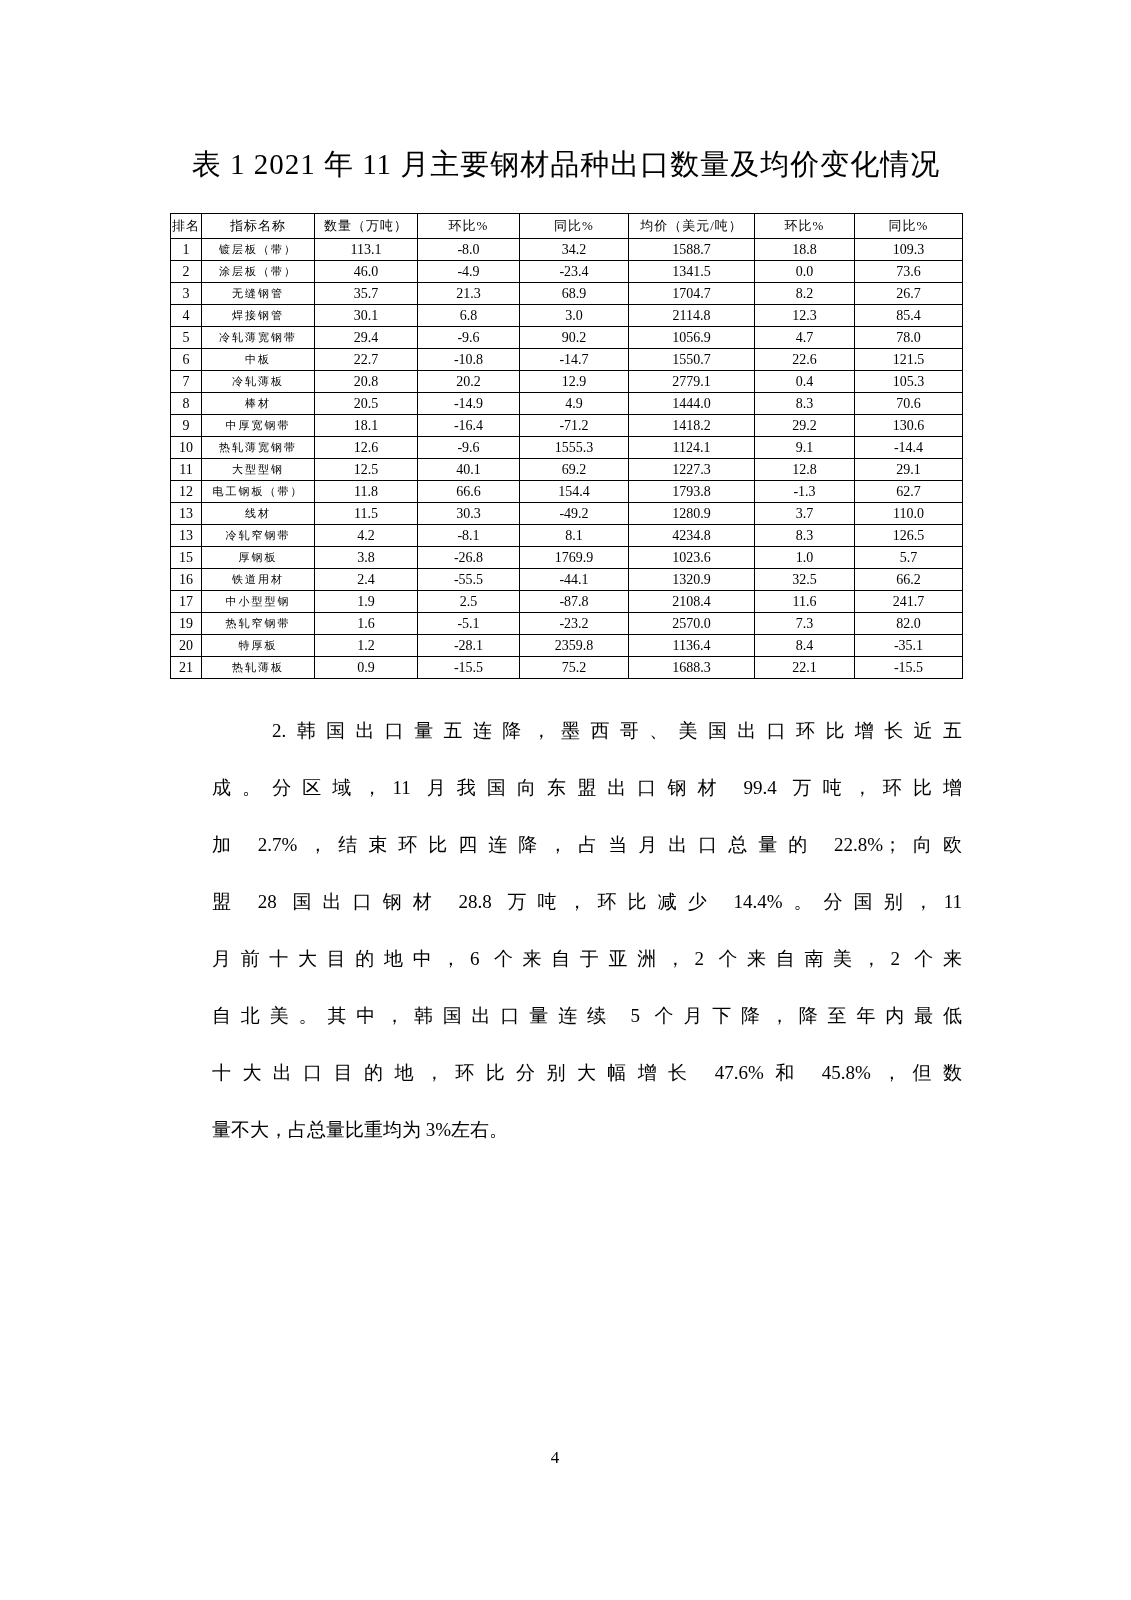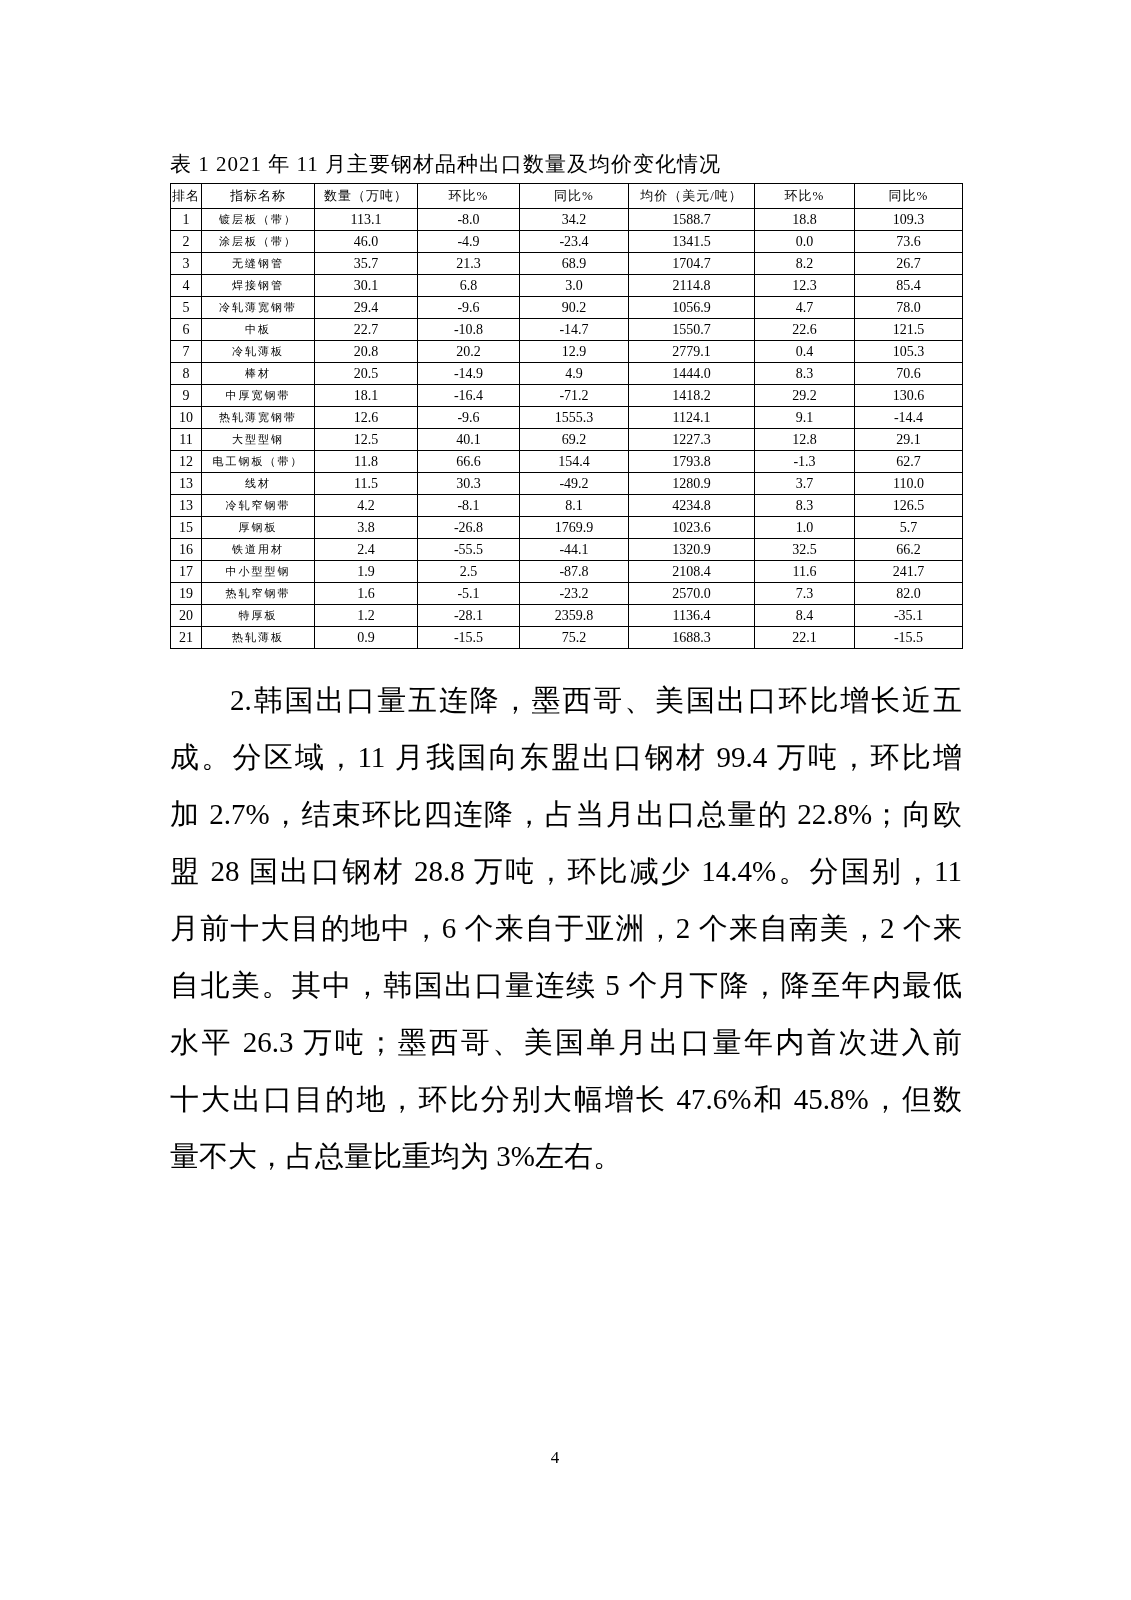--- a/index.html
+++ b/index.html
@@ -12,32 +12,33 @@
   }
   body { position: relative; }
 
   .content {
     position: absolute;
     left: 170px; top: 146px;
     width: 792px;
   }
 
   .doc-title {
-    font-size: 21px;
+    font-size: 29px;
     font-weight: 400;
+    text-align: center;
     white-space: nowrap;
     letter-spacing: 1px;
     line-height: 36px;
   }
 
   table.data-table {
     border-collapse: collapse;
     table-layout: fixed;
     width: 792px;
-    margin-top: 1px;
+    margin-top: 31px;
     border-radius: 8px;
   }
   table.data-table th,
   table.data-table td {
     border: 1px solid #000000;
     text-align: center;
     vertical-align: middle;
     padding: 0;
     white-space: nowrap;
     overflow: hidden;
@@ -62,21 +63,22 @@
   col.c1 { width: 113px; }
   col.c2 { width: 103px; }
   col.c3 { width: 102px; }
   col.c4 { width: 109px; }
   col.c5 { width: 126px; }
   col.c6 { width: 100px; }
   col.c7 { width: 108px; }
 
   .paragraph {
     margin-top: 23px;
-    font-size: 29px;
+    font-size: 19px;
+    margin-left: 42px;
   }
   .para-line {
     height: 57px;
     line-height: 57px;
     text-align: justify;
     text-align-last: justify;
   }
   .para-line.first { text-indent: 60px; }
   .para-line.last  { text-align-last: left; }
 
@@ -322,20 +324,19 @@
       </tbody>
   </table>
 
   <div class="paragraph" id="paragraph">
       <div class="para-line first">2.韩国出口量五连降，墨西哥、美国出口环比增长近五</div>
       <div class="para-line">成。分区域，11 月我国向东盟出口钢材 99.4 万吨，环比增</div>
       <div class="para-line">加 2.7%，结束环比四连降，占当月出口总量的 22.8%；向欧</div>
       <div class="para-line">盟 28 国出口钢材 28.8 万吨，环比减少 14.4%。分国别，11</div>
       <div class="para-line">月前十大目的地中，6 个来自于亚洲，2 个来自南美，2 个来</div>
       <div class="para-line">自北美。其中，韩国出口量连续 5 个月下降，降至年内最低</div>
-      <div class="para-line">水平 26.3 万吨；墨西哥、美国单月出口量年内首次进入前</div>
       <div class="para-line">十大出口目的地，环比分别大幅增长 47.6%和 45.8%，但数</div>
       <div class="para-line last">量不大，占总量比重均为 3%左右。</div>
     </div>
 
 </div>
 
 <div class="page-number">4</div>
 
 </body></html>

